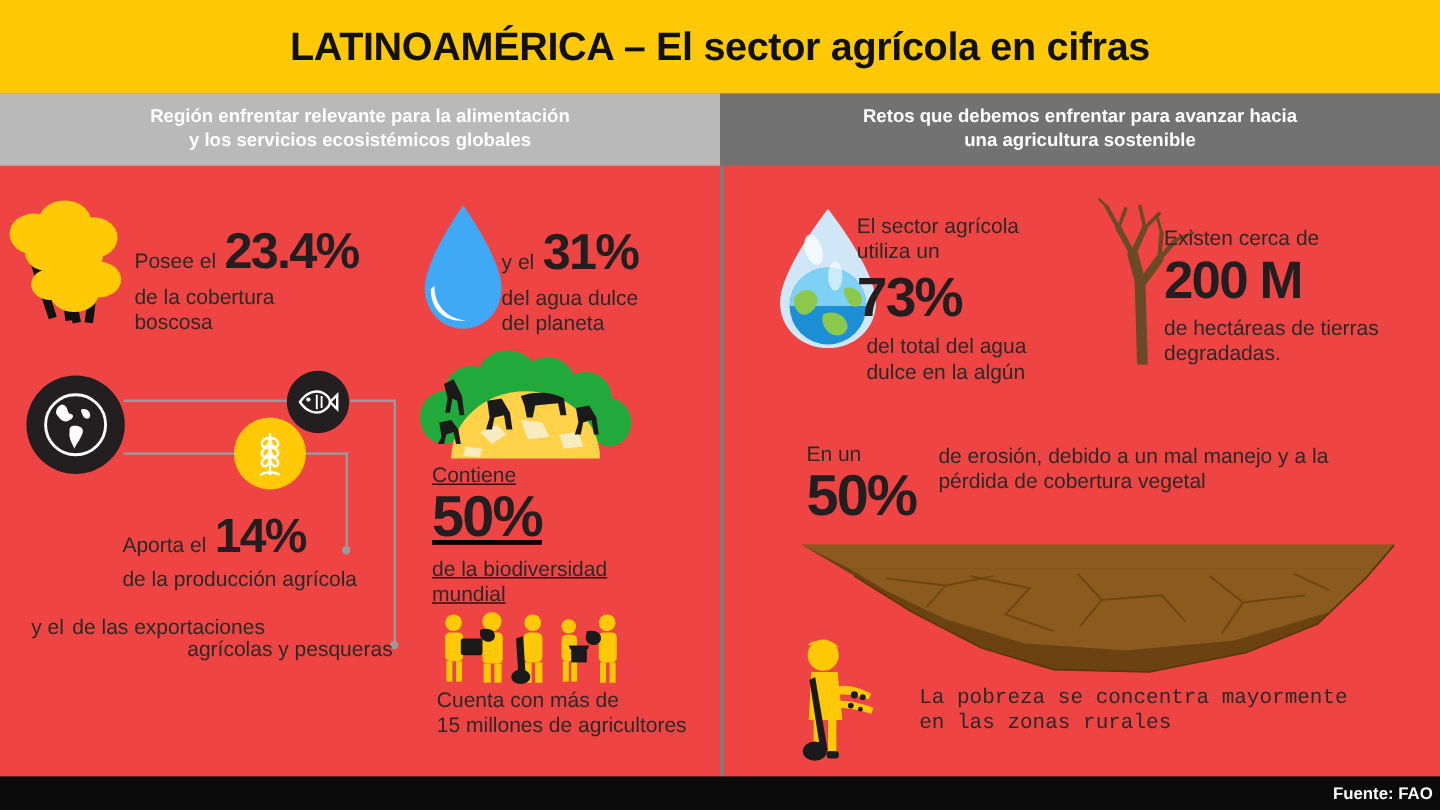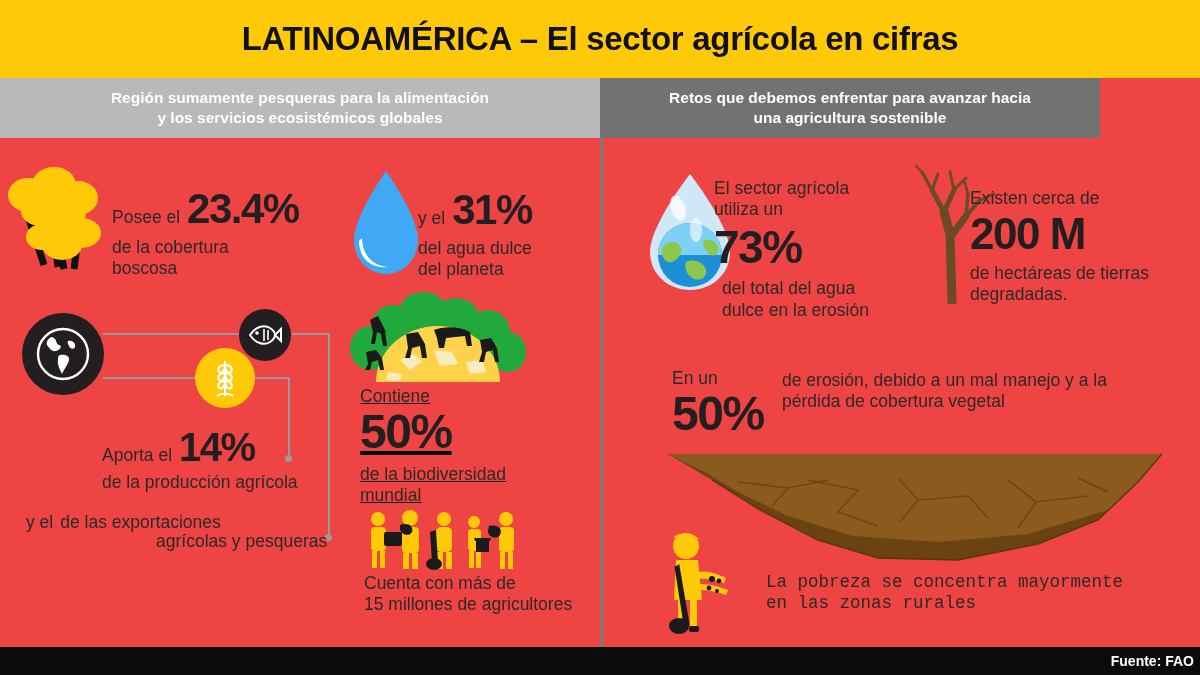--- a/index.html
+++ b/index.html
@@ -26,21 +26,21 @@
   }
 
   
   .hdr{
     position:absolute;top:78px;height:60px;
     display:flex;align-items:center;justify-content:center;
     text-align:center;color:#fff;font-weight:bold;font-size:15.5px;line-height:1.28;
     padding:0 26px;box-sizing:border-box;
   }
   .hdr-left{left:0;width:600px;background:#B9B9B9;}
-  .hdr-right{left:600px;width:500px;background:#727272;}
+  .hdr-right{left:600px;width:600px;background:#727272;}
   .hdr span{display:block;}
 
   
   .divider{
     position:absolute;left:600px;top:138px;width:3px;height:509px;
     background:#7c7c7c;
   }
 
   
   .footer{
@@ -73,21 +73,21 @@
 </head>
 <body>
 
 <div class="stage">
 
   <div class="title-band"></div>
   <div class="title-text">LATINOAMÉRICA – El sector agrícola en cifras</div>
 
   <div class="hdr hdr-left">
     <div>
-      <span>Región sumamente pesqueras para la alimentación</span>
+      <span>Región enfrentar relevante para la alimentación</span>
       <span>y los servicios ecosistémicos globales</span>
     </div>
   </div>
   <div class="hdr hdr-right">
     <div>
       <span>Retos que debemos enfrentar para avanzar hacia</span>
       <span>una agricultura sostenible</span>
     </div>
   </div>
 
@@ -284,21 +284,21 @@
       <ellipse cx="38" cy="38" rx="7" ry="13" fill="#FFFFFF" opacity="0.75" transform="rotate(-18 38 38)"></ellipse>
       <ellipse cx="56" cy="60" rx="6" ry="12" fill="#FFFFFF" opacity="0.6"></ellipse>
     </svg>
   </div>
 
   <div class="fact" style="left:714px;top:178px;">
     <div class="line">El sector agrícola</div>
     <div class="line">utiliza un</div>
     <div class="big" style="font-size:46px;line-height:1.08;margin-top:2px;">73%</div>
     <div class="line" style="margin-top:6px;margin-left:8px;">del total del agua</div>
-    <div class="line" style="margin-left:8px;">dulce en la erosión</div>
+    <div class="line" style="margin-left:8px;">dulce en la algún</div>
   </div>
 
   <div class="icon" style="left:908px;top:164px;width:100px;height:140px;">
     <svg width="100" height="140" viewBox="0 0 100 140">
       <g stroke="#6B4A26" fill="none" stroke-linecap="round">
         <path d="M44 138 L42 70 L36 48" stroke-width="9"></path>
         <path d="M42 74 L58 52" stroke-width="7"></path>
         <path d="M36 48 L24 26" stroke-width="5"></path>
         <path d="M36 48 L46 26" stroke-width="5"></path>
         <path d="M24 26 L14 8" stroke-width="3.5"></path>

